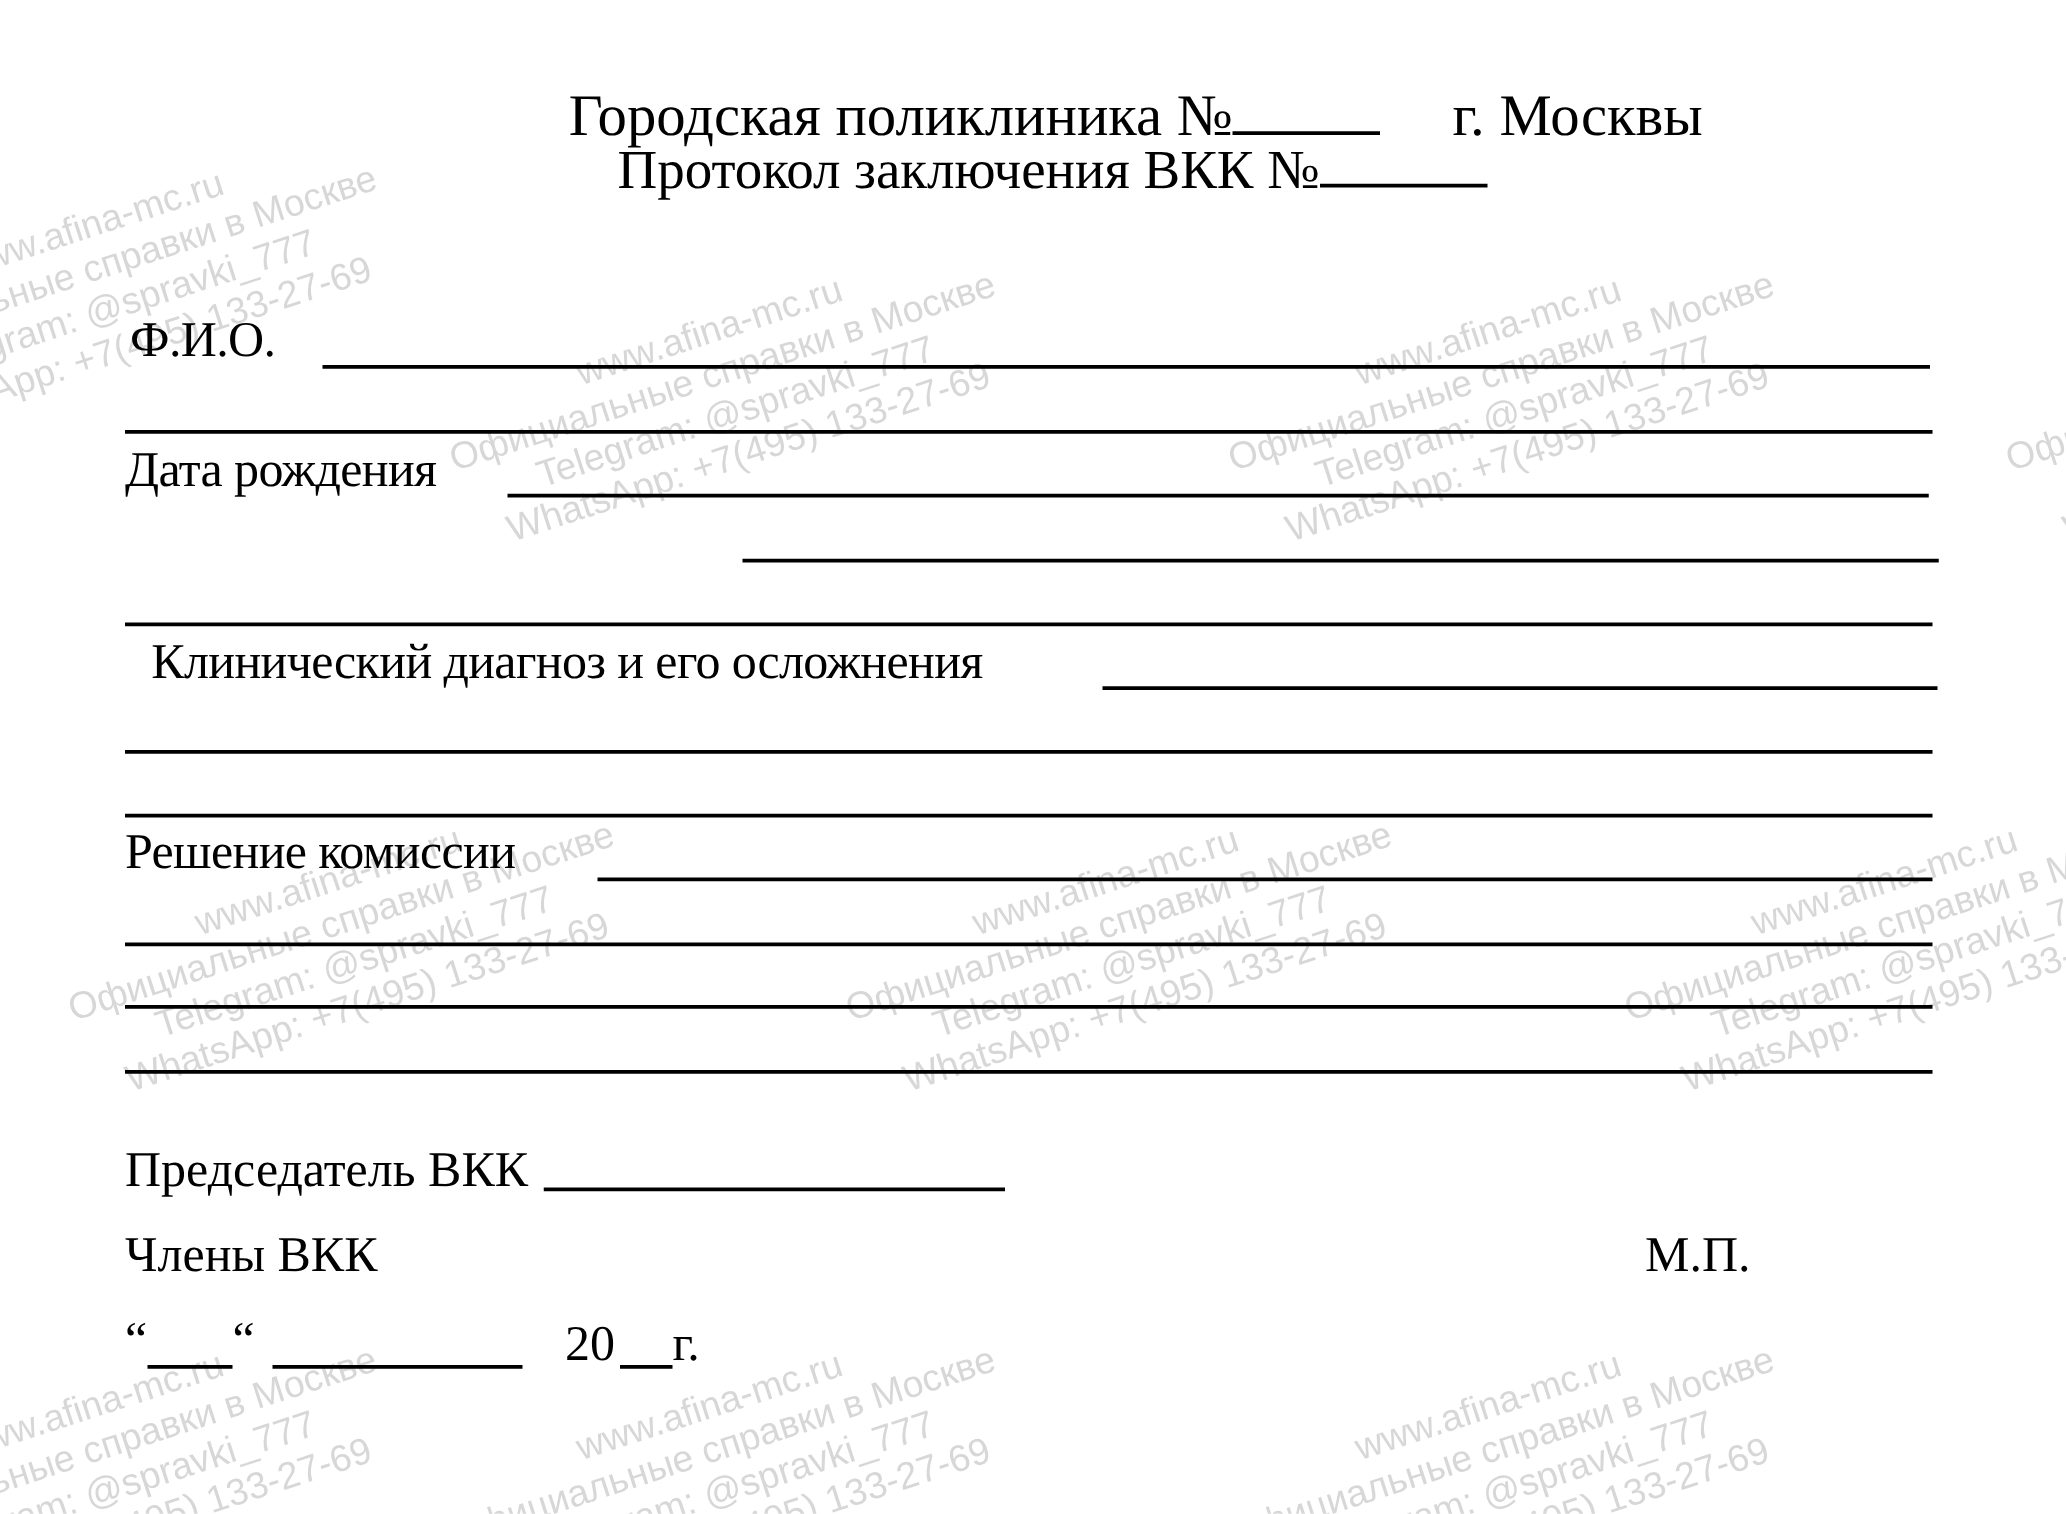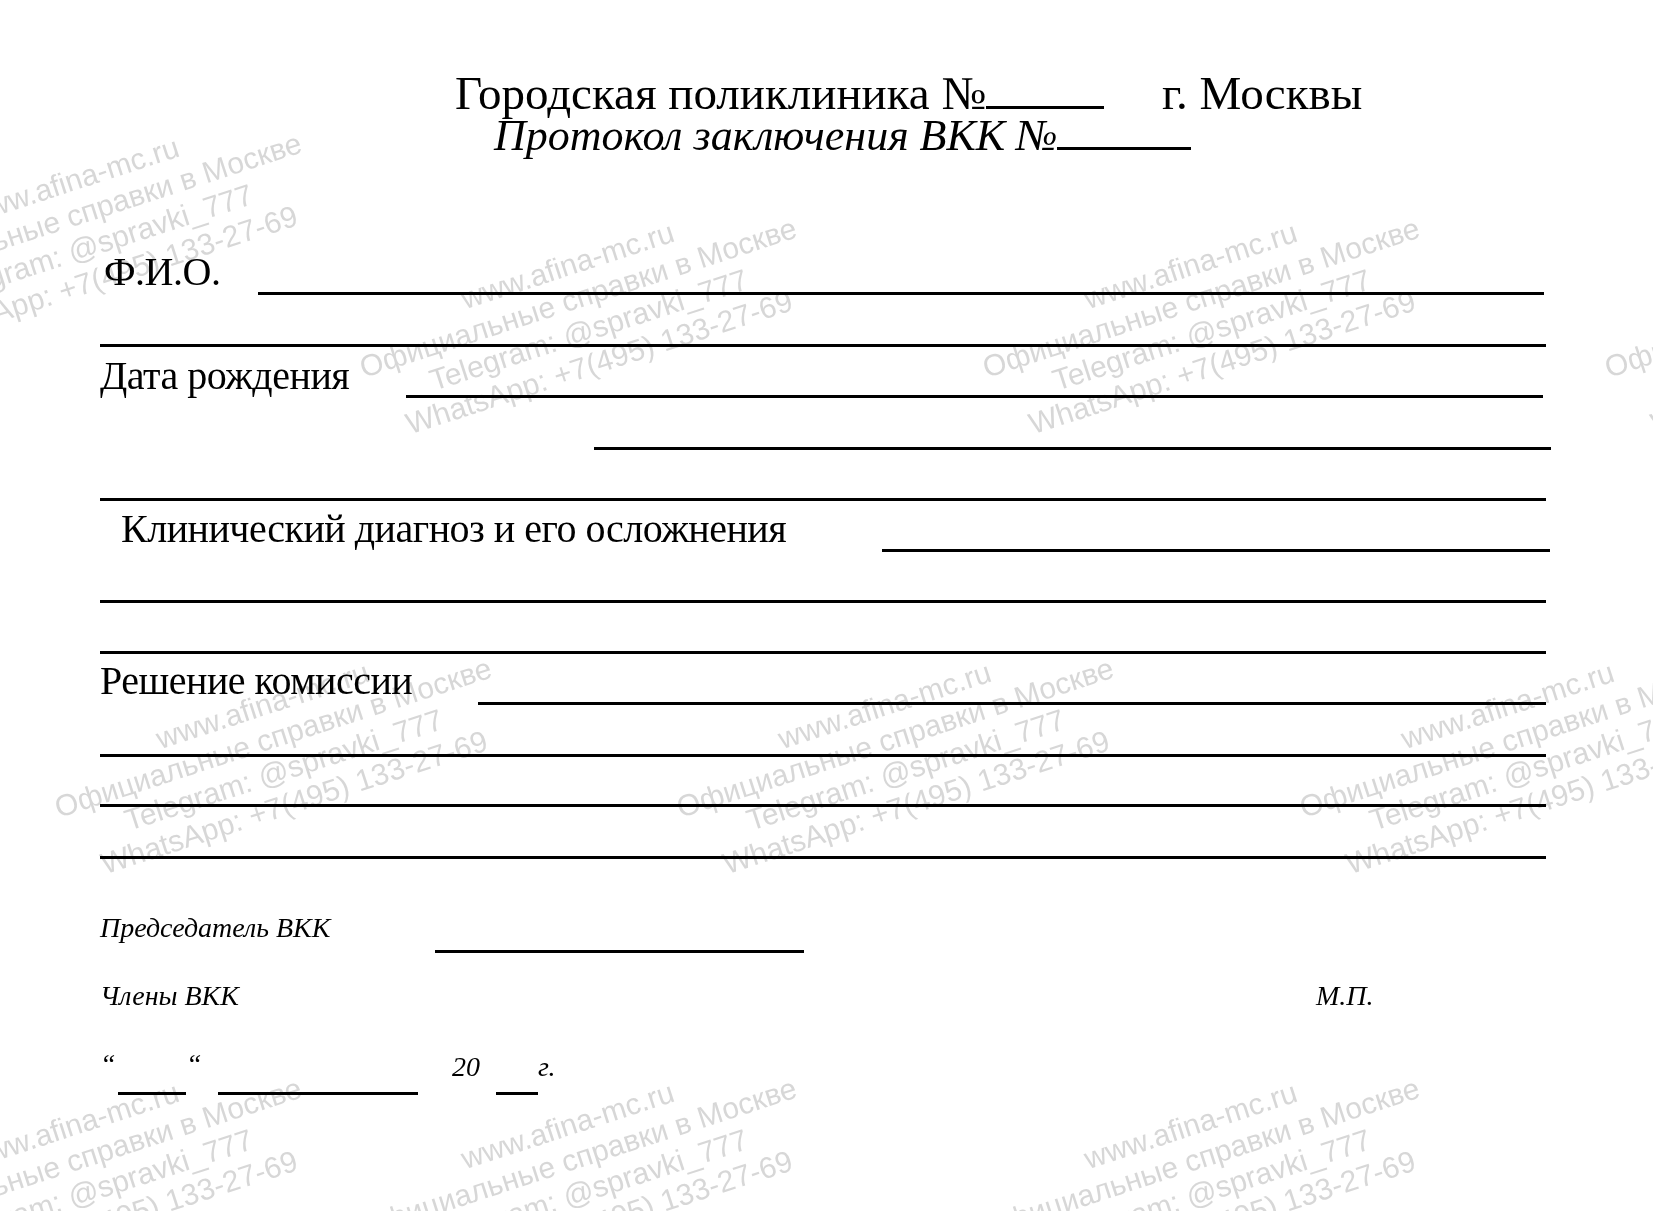--- a/index.html
+++ b/index.html
@@ -2,23 +2,23 @@
 <html><head>
 <meta charset="utf-8">
 <style>
   html, body { margin:0; padding:0; background:#ffffff; }
   body { width:1653px; height:1211px; position:relative; overflow:hidden;
          font-family:"Liberation Serif", "DejaVu Serif", serif; color:#000; }
   .page { position:absolute; left:0; top:0; width:1653px; height:1211px; }
   .abs { position:absolute; white-space:nowrap; }
   .line { position:absolute; height:3px; background:#000; }
   .hdr { font-size:47px; }
-  .title { font-size:44px;font-style:italic; }
+  .title { font-size:44px; }
   .lbl { font-size:40px; letter-spacing:-0.5px; }
-  .lbl-sm { font-size:28px;font-style:italic; }
+  .lbl-sm { font-size:40px; }
   .wm { position:absolute; color:rgba(150,150,150,0.38);
         font-family:"Liberation Sans", "DejaVu Sans", sans-serif;
         font-size:30px; line-height:34px; white-space:nowrap;
         transform:rotate(-18deg); transform-origin:left top; text-align:center;
         pointer-events:none; }
   .wm div { display:block; }
   .uline { border-bottom:3px solid #000; display:inline-block; }
 </style>
 </head>
 <body>

